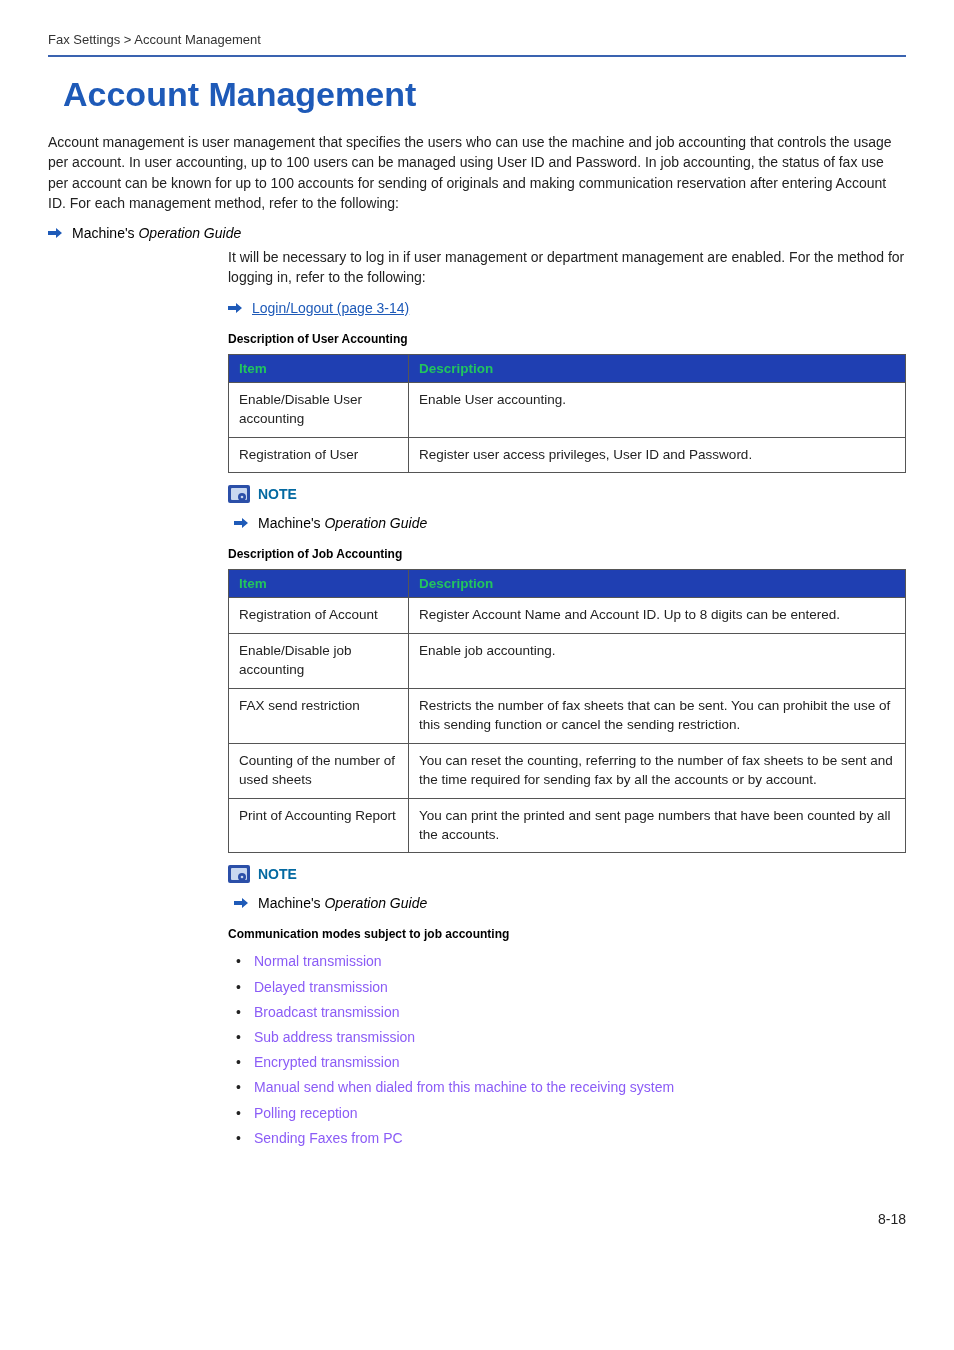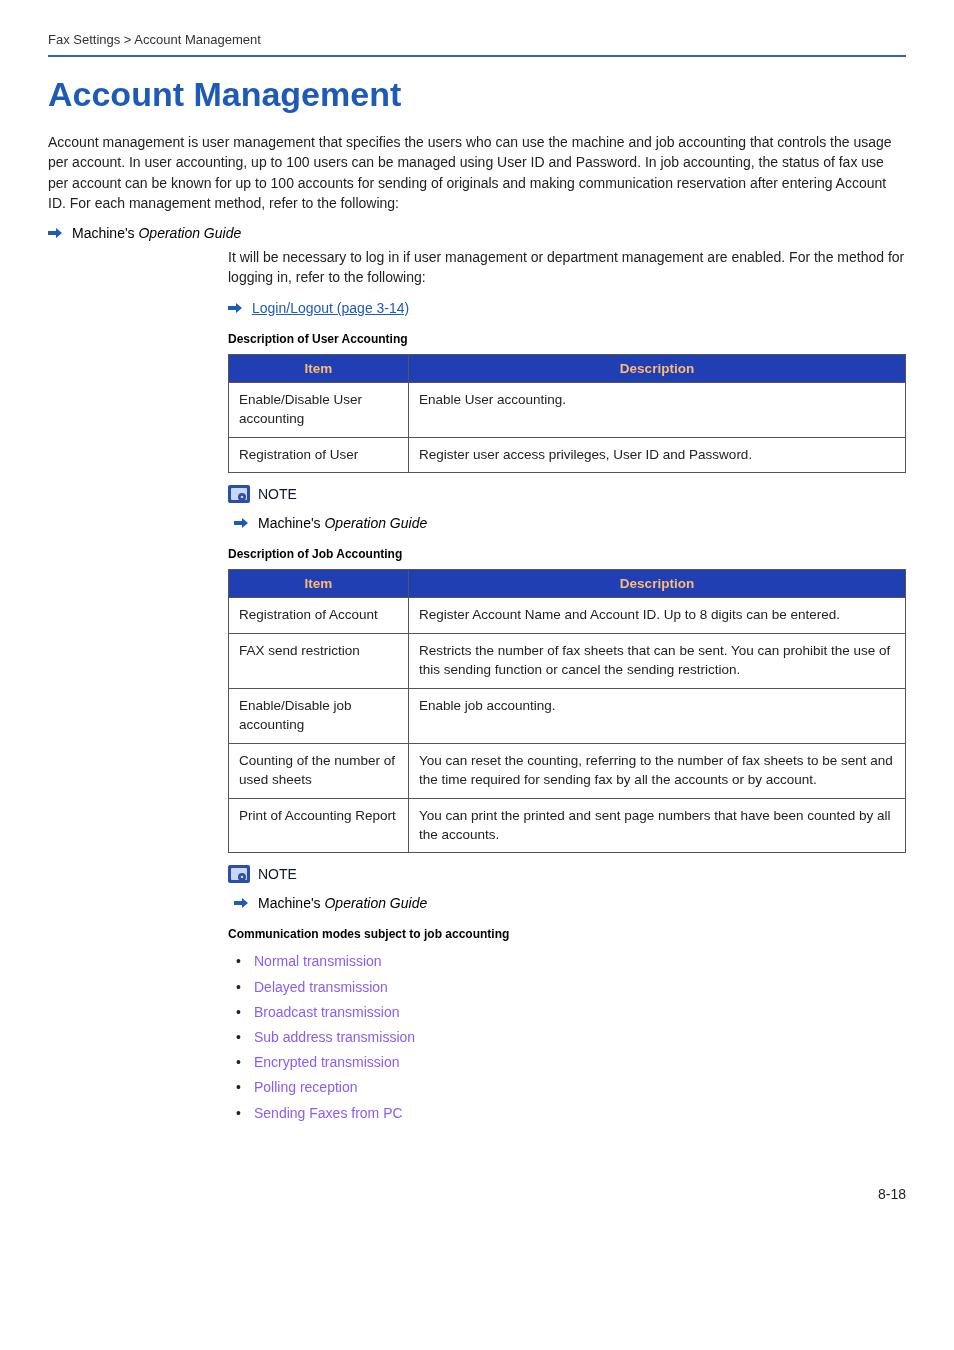--- a/index.html
+++ b/index.html
@@ -17,21 +17,21 @@
     font-size: 13px;
     color: #333;
     padding-bottom: 8px;
     border-bottom: 2px solid #3a63b0;
     margin-bottom: 18px;
   }
   h1.title {
     font-size: 34px;
     font-weight: bold;
     color: #1e5ab8;
-    margin: 0 0 18px 0;
+    margin: 0 0 18px 15px;
   }
   .intro {
     font-size: 14px;
     line-height: 1.45;
     color: #222;
     margin-bottom: 10px;
   }
   .ref-line {
     display: flex;
     align-items: center;
@@ -66,23 +66,23 @@
   }
   table.spec {
     width: 100%;
     border-collapse: collapse;
     font-size: 13.5px;
     color: #222;
     margin-bottom: 12px;
   }
   table.spec th {
     background: #1f3fb2;
-    color: #fdba74;
-    font-weight: bold;
-    text-align: center;
+    color: #22c55e;
+    font-weight: bold;
+    text-align: left;
     padding: 6px 10px;
     border: 1px solid #555;
   }
   table.spec th.col-item { width: 180px; }
   table.spec td {
     border: 1px solid #555;
     padding: 8px 10px;
     vertical-align: top;
     line-height: 1.4;
   }
@@ -92,22 +92,22 @@
     gap: 8px;
     margin: 12px 0 2px 0;
   }
   .note-icon {
     width: 22px;
     height: 18px;
     flex-shrink: 0;
   }
   .note-label {
     font-size: 14px;
-    font-weight: normal;
-    color: #0f172a;
+    font-weight: bold;
+    color: #0369a1;
   }
   ul.modes {
     margin: 6px 0 0 0;
     padding-left: 22px;
     list-style: none;
   }
   ul.modes li {
     font-size: 14px;
     color: #8b5cf6;
     line-height: 1.8;
@@ -196,26 +196,26 @@
           <th class="col-item">Item</th>
           <th>Description</th>
         </tr>
       </thead>
       <tbody>
         <tr>
           <td>Registration of Account</td>
           <td>Register Account Name and Account ID. Up to 8 digits can be entered.</td>
         </tr>
         <tr>
+          <td>Enable/Disable job accounting</td>
+          <td>Enable job accounting.</td>
+        </tr>
+        <tr>
           <td>FAX send restriction</td>
           <td>Restricts the number of fax sheets that can be sent. You can prohibit the use of this sending function or cancel the sending restriction.</td>
-        </tr>
-        <tr>
-          <td>Enable/Disable job accounting</td>
-          <td>Enable job accounting.</td>
         </tr>
         <tr>
           <td>Counting of the number of used sheets</td>
           <td>You can reset the counting, referring to the number of fax sheets to be sent and the time required for sending fax by all the accounts or by account.</td>
         </tr>
         <tr>
           <td>Print of Accounting Report</td>
           <td>You can print the printed and sent page numbers that have been counted by all the accounts.</td>
         </tr>
       </tbody>
@@ -237,19 +237,20 @@
       <span><span>Machine's </span><span class="italic">Operation Guide</span></span>
     </div>
 
     <div class="section-head">Communication modes subject to job accounting</div>
     <ul class="modes">
       <li>Normal transmission</li>
       <li>Delayed transmission</li>
       <li>Broadcast transmission</li>
       <li>Sub address transmission</li>
       <li>Encrypted transmission</li>
+      <li>Manual send when dialed from this machine to the receiving system</li>
       <li>Polling reception</li>
       <li>Sending Faxes from PC</li>
     </ul>
   </div>
 
   <div class="page-num">8-18</div>
 </div>
 
 </body></html>

